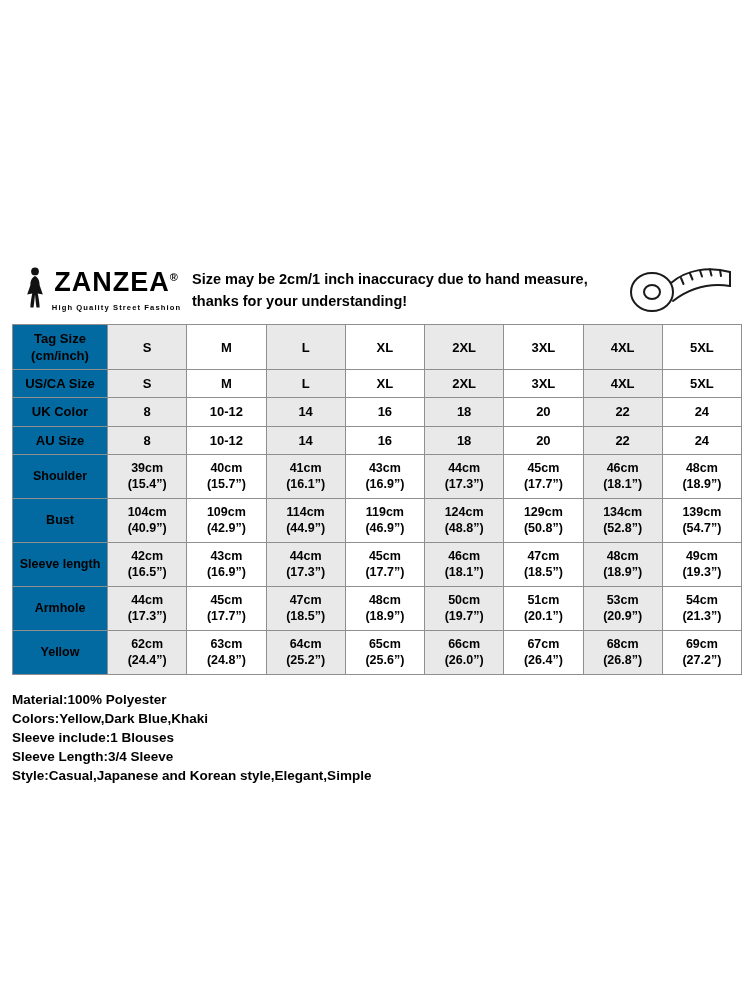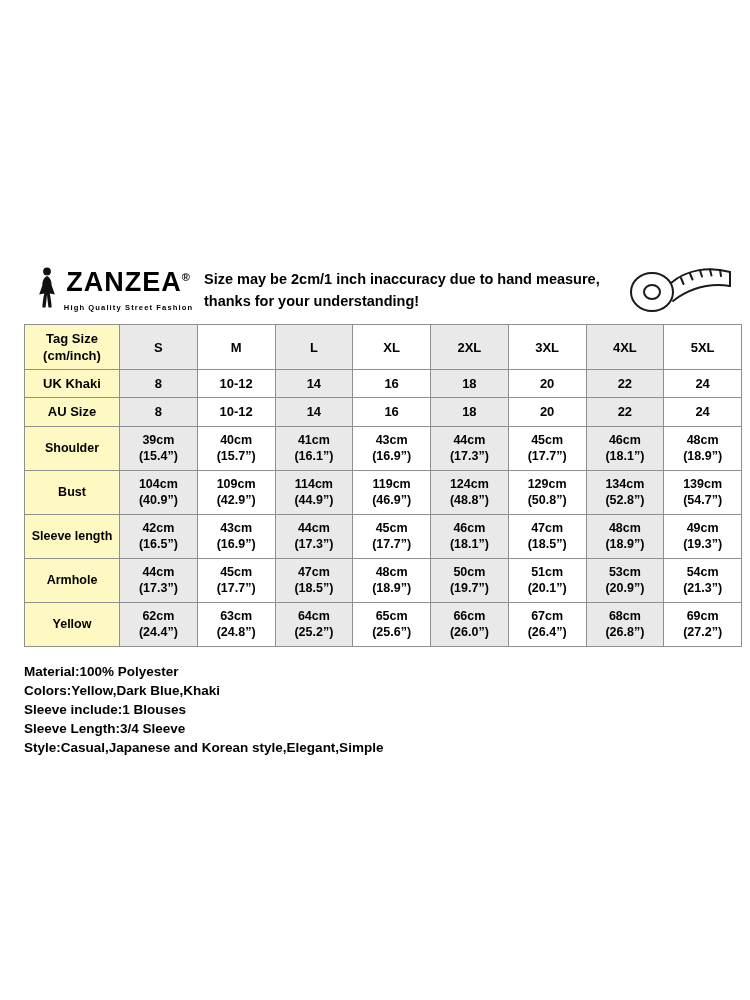--- a/index.html
+++ b/index.html
@@ -1,34 +1,34 @@
 <!DOCTYPE html>
 <html><head>
 <meta charset="utf-8">
 <style>
   html,body{margin:0;padding:0;background:#fff;}
   body{width:750px;height:1000px;font-family:"Liberation Sans","DejaVu Sans",sans-serif;color:#000;}
   .sheet{position:relative;width:750px;height:1000px;background:#fff;overflow:hidden;}
-  .content{position:absolute;top:257px;left:24px;right:8px;}
+  .content{position:absolute;top:257px;left:12px;right:8px;}
 
   
   .band{display:flex;align-items:center;height:66px;}
   .logo{width:180px;display:flex;align-items:center;justify-content:center;gap:5px;}
   .logo-text{text-align:center;}
   .brand{font-weight:700;font-size:27px;letter-spacing:1px;line-height:1;white-space:nowrap;}
   .reg{font-size:11px;vertical-align:super;font-weight:700;}
   .tagline{font-size:7.6px;letter-spacing:1.1px;font-weight:700;margin-top:7px;white-space:nowrap;}
   .disclaimer{flex:1;font-weight:700;font-size:14.5px;line-height:1.55;}
   .tape{width:125px;display:flex;justify-content:center;align-items:center;}
 
   
   table{width:100%;border-collapse:collapse;table-layout:fixed;margin-top:1px;}
   th,td{border:1px solid #8f8f8f;text-align:center;vertical-align:middle;
         font-weight:700;font-size:12.5px;line-height:1.32;padding:5px 1px;}
-  th.row-label{background:#fef9c3;font-size:12.5px;}
+  th.row-label{background:#0369a1;font-size:12.5px;}
   td.shade{background:#e9e9e9;}
   tr.size-row th, tr.size-row td{font-size:13px;}
 
   
   .details{margin-top:15px;font-weight:700;font-size:13.5px;line-height:1.42;}
   .details div{white-space:nowrap;}
 </style>
 </head>
 <body>
 
@@ -83,21 +83,32 @@
             <td class="shade">S</td>
             <td>M</td>
             <td class="shade">L</td>
             <td>XL</td>
             <td class="shade">2XL</td>
             <td>3XL</td>
             <td class="shade">4XL</td>
             <td>5XL</td>
           </tr>
           <tr class="size-row">
-            <th class="row-label">UK Khaki</th>
+            <th class="row-label">US/CA Size</th>
+            <td class="shade">S</td>
+            <td>M</td>
+            <td class="shade">L</td>
+            <td>XL</td>
+            <td class="shade">2XL</td>
+            <td>3XL</td>
+            <td class="shade">4XL</td>
+            <td>5XL</td>
+          </tr>
+          <tr class="size-row">
+            <th class="row-label">UK Color</th>
             <td class="shade">8</td>
             <td>10-12</td>
             <td class="shade">14</td>
             <td>16</td>
             <td class="shade">18</td>
             <td>20</td>
             <td class="shade">22</td>
             <td>24</td>
           </tr>
           <tr class="size-row">

